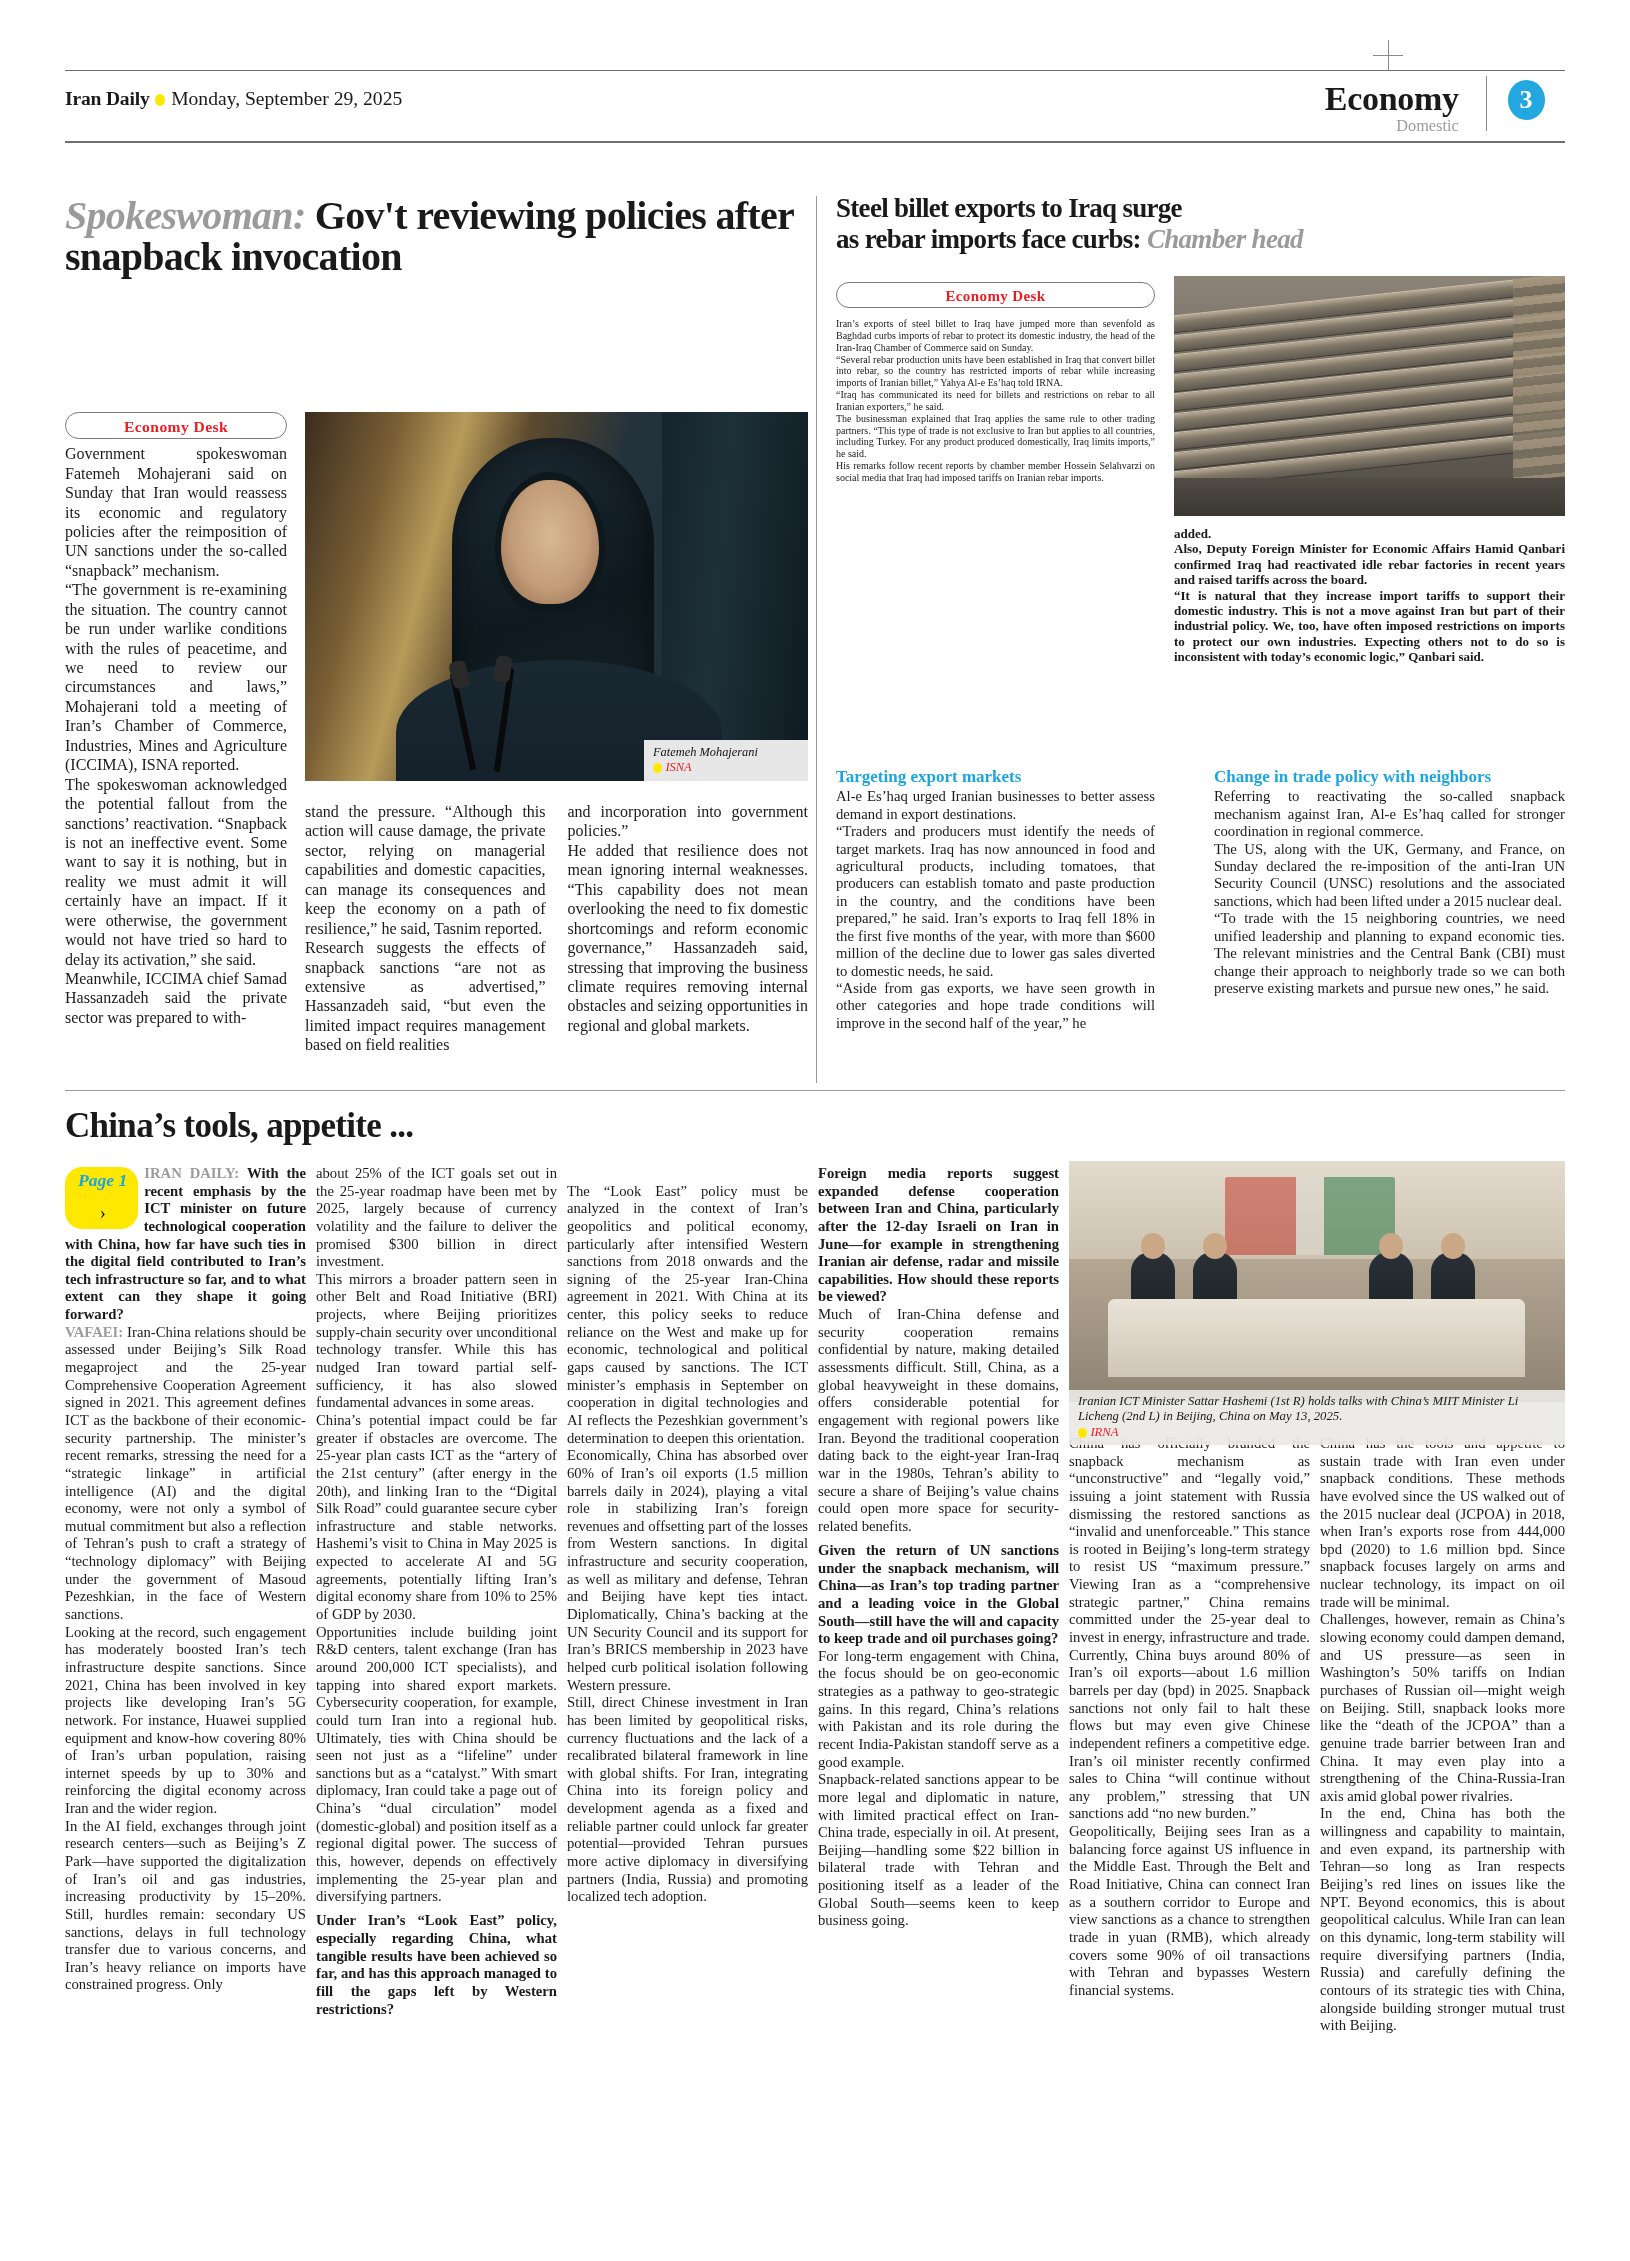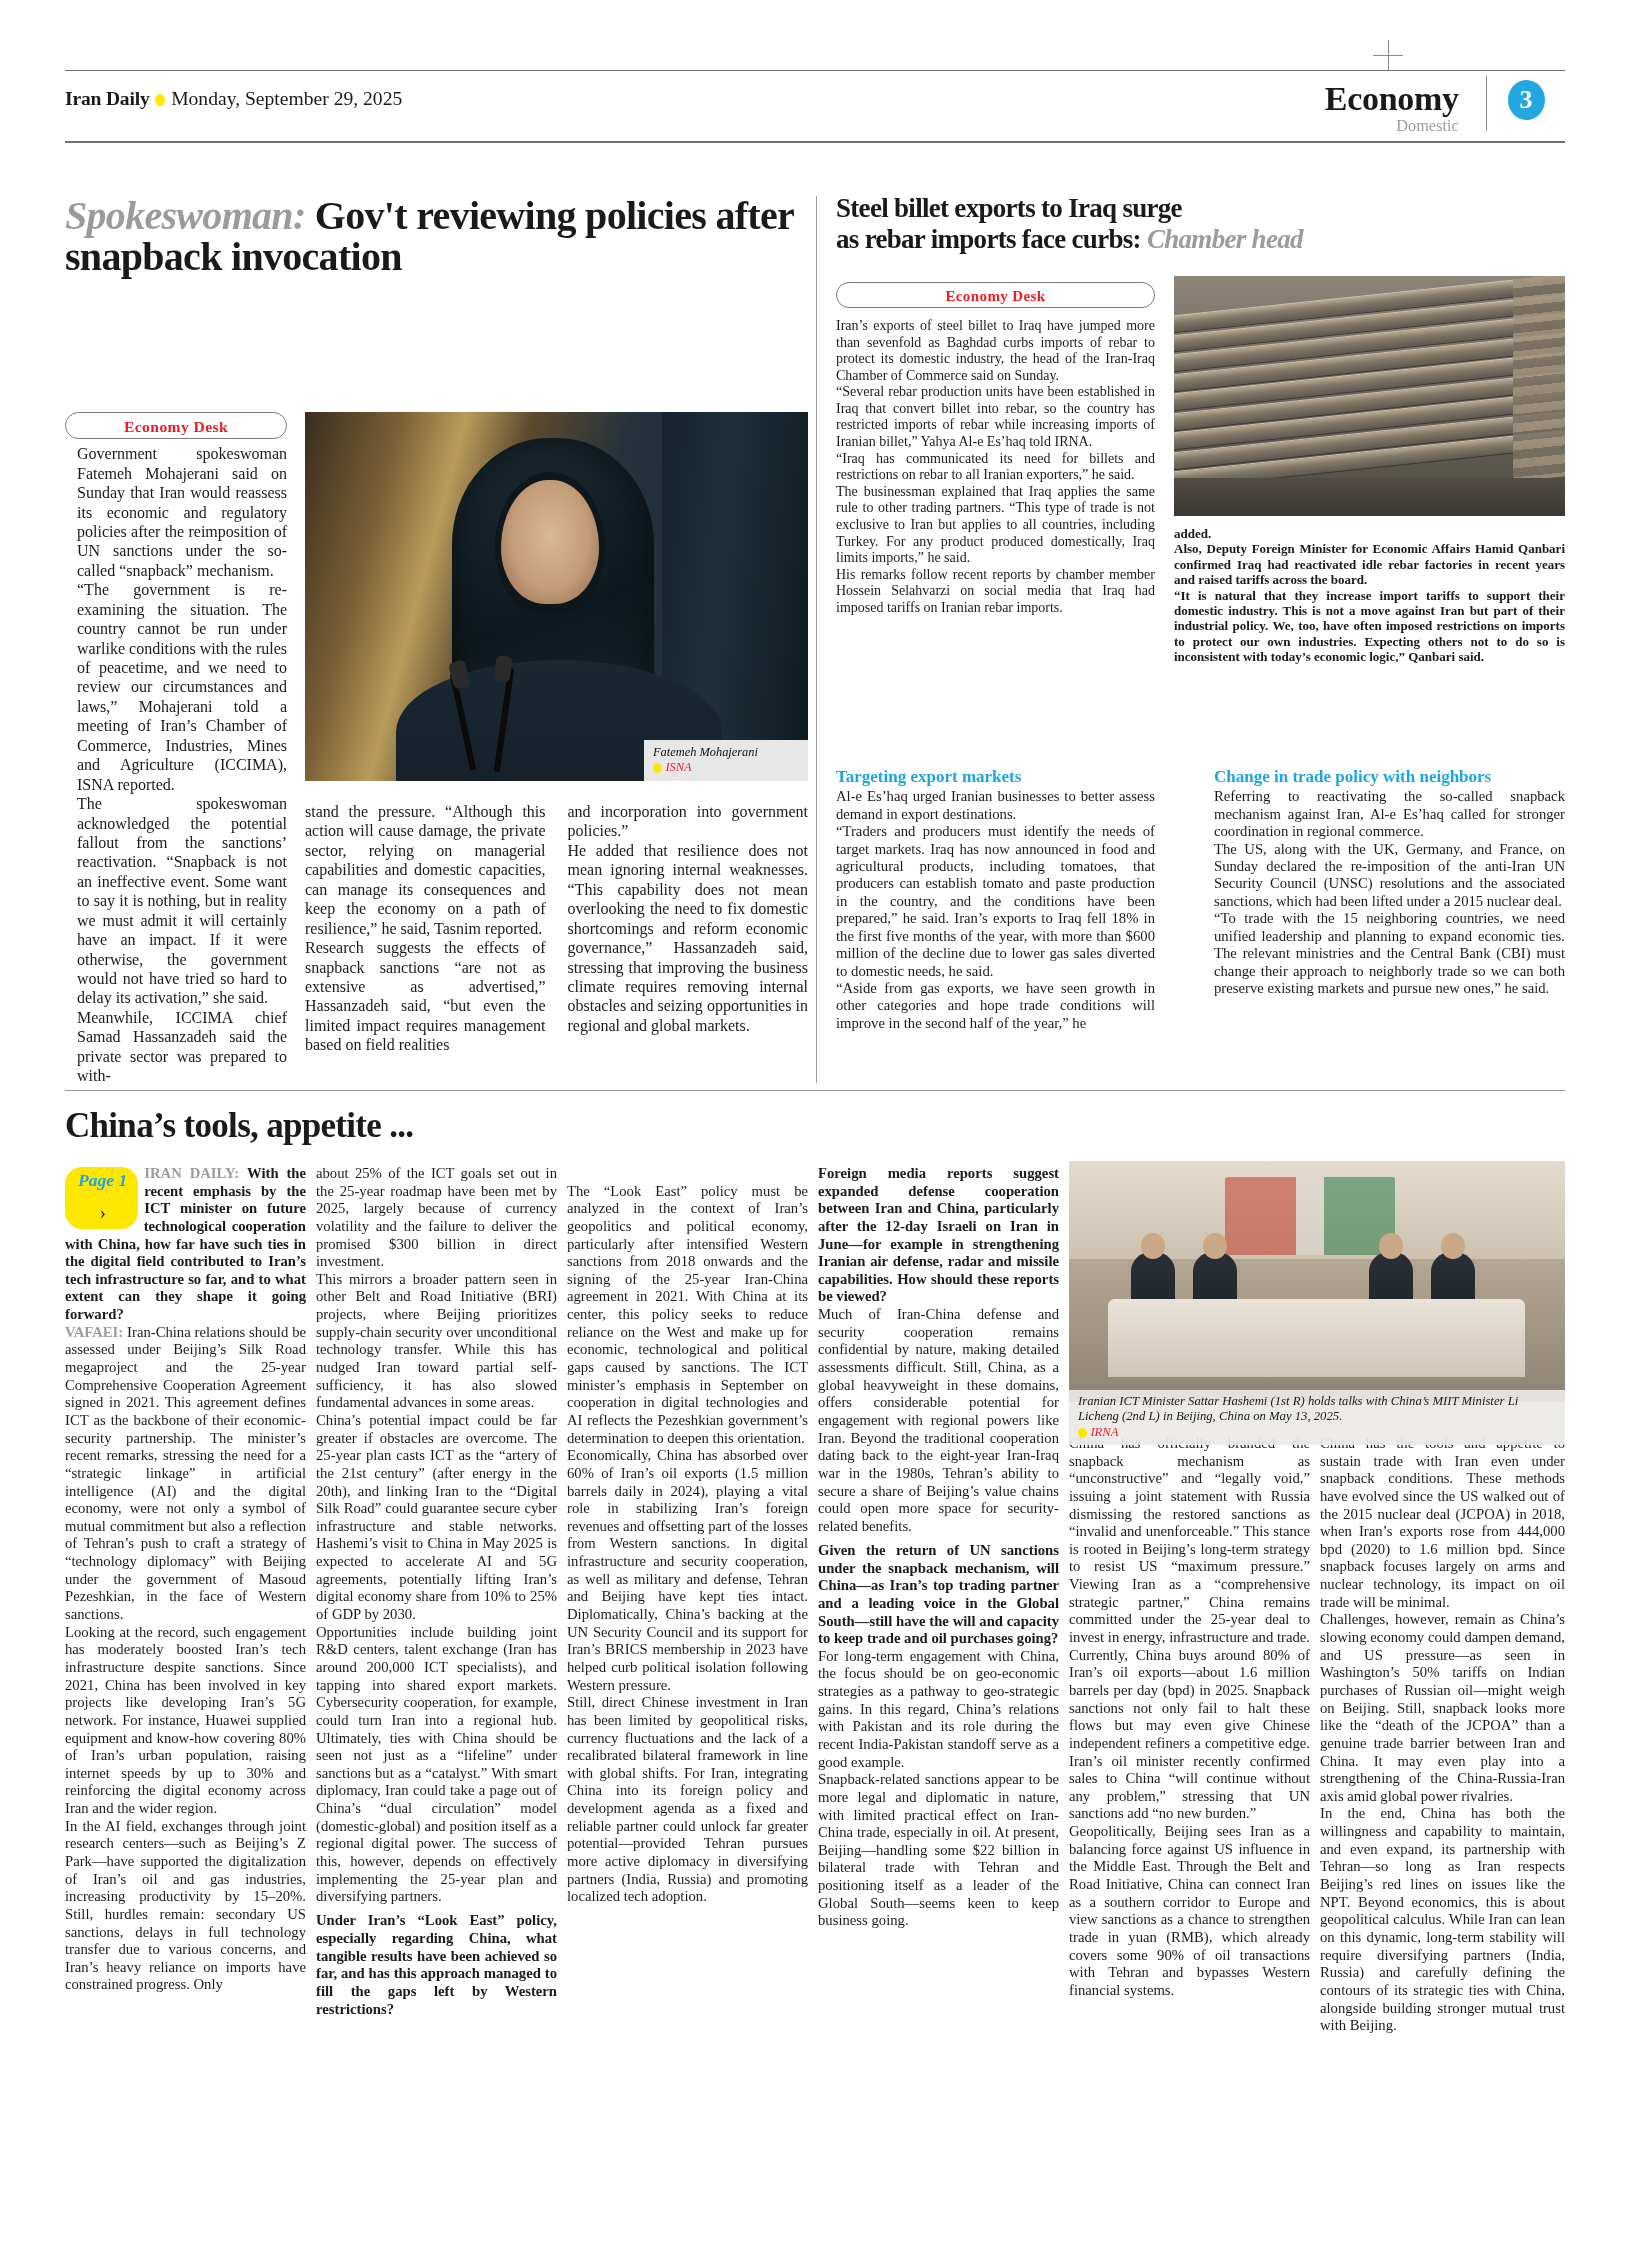--- a/index.html
+++ b/index.html
@@ -84,21 +84,21 @@
   .s1-cap .credit .yellow-dot { width:8.5px; height:9.8px; }
   .s1-lower { position:absolute; left:240px; top:390px; width:503px; display:flex; gap:22px; }
   .s1-lower .col { width:241px; }
   .s1-lower p { font-size:16px; line-height:1.215; }
 
   
   .story2 { position:absolute; left:836px; top:193px; width:729px; }
   .story2 .hl { font-size:27px; line-height:1.14; }
   .s2-badge { position:absolute; left:836px; top:282px; width:319px; height:26px; line-height:26px; font-size:15px; }
   .s2-c1 { position:absolute; left:836px; top:318px; width:319px; }
-  .s2-c1 p { font-size:14px; line-height:1.185; }
+  .s2-c1 p { font-size:10px; line-height:1.185; }
   .s2-photo { position:absolute; left:1174px; top:276px; width:391px; height:240px; overflow:hidden; background:#6d6a62; }
   .s2-c2 { position:absolute; left:1174px; top:526px; width:391px; }
   .s2-c2 p { font-size:13px; line-height:1.185;font-weight:bold; }
   .s2-sub1 { position:absolute; left:836px; top:767px; width:319px; }
   .s2-sub2 { position:absolute; left:1214px; top:767px; width:351px; }
   .s2-sub1 p, .s2-sub2 p { font-size:14.7px; line-height:1.185; }
   .s2-sub1 .subhead, .s2-sub2 .subhead { font-size:17px; display:block; margin-bottom:1.3px; }
 
   .vrule { position:absolute; background:#9a9a9a; width:1.3px; }
   .hrule { position:absolute; background:#9a9a9a; height:1.3px; }
@@ -205,21 +205,21 @@
   <div class="story1">
     <div class="hl">
       <span class="ital">Spokeswoman:</span>
       <span>Gov't reviewing policies after snapback invocation</span>
     </div>
   </div>
 
   <div class="s1-cols">
     <div class="s1-col1">
       <div class="deskbadge s1-badge">Economy  Desk</div>
-      <p class="body" style="white-space:pre-line;margin-left:12px;">Government spokeswoman Fatemeh Mohajerani said on Sunday that Iran would reassess its economic and regulatory policies after the reimposition of UN sanctions under the so-called “snapback” mechanism.
+      <p class="body" style="white-space:pre-line;">Government spokeswoman Fatemeh Mohajerani said on Sunday that Iran would reassess its economic and regulatory policies after the reimposition of UN sanctions under the so-called “snapback” mechanism.
 “The government is re-examining the situation. The country cannot be run under warlike conditions with the rules of peacetime, and we need to review our circumstances and laws,” Mohajerani told a meeting of Iran’s Chamber of Commerce, Industries, Mines and Agriculture (ICCIMA), ISNA reported.
 The spokeswoman acknowledged the potential fallout from the sanctions’ reactivation. “Snapback is not an ineffective event. Some want to say it is nothing, but in reality we must admit it will certainly have an impact. If it were otherwise, the government would not have tried so hard to delay its activation,” she said.
 Meanwhile, ICCIMA chief Samad Hassanzadeh said the private sector was prepared to with-</p>
     </div>
 
     <div class="s1-photo">
       <div class="ph p1-bg"></div>
       <div class="p1-flag"></div>
       <div class="p1-hijab"></div>
       <div class="p1-inner"></div>

